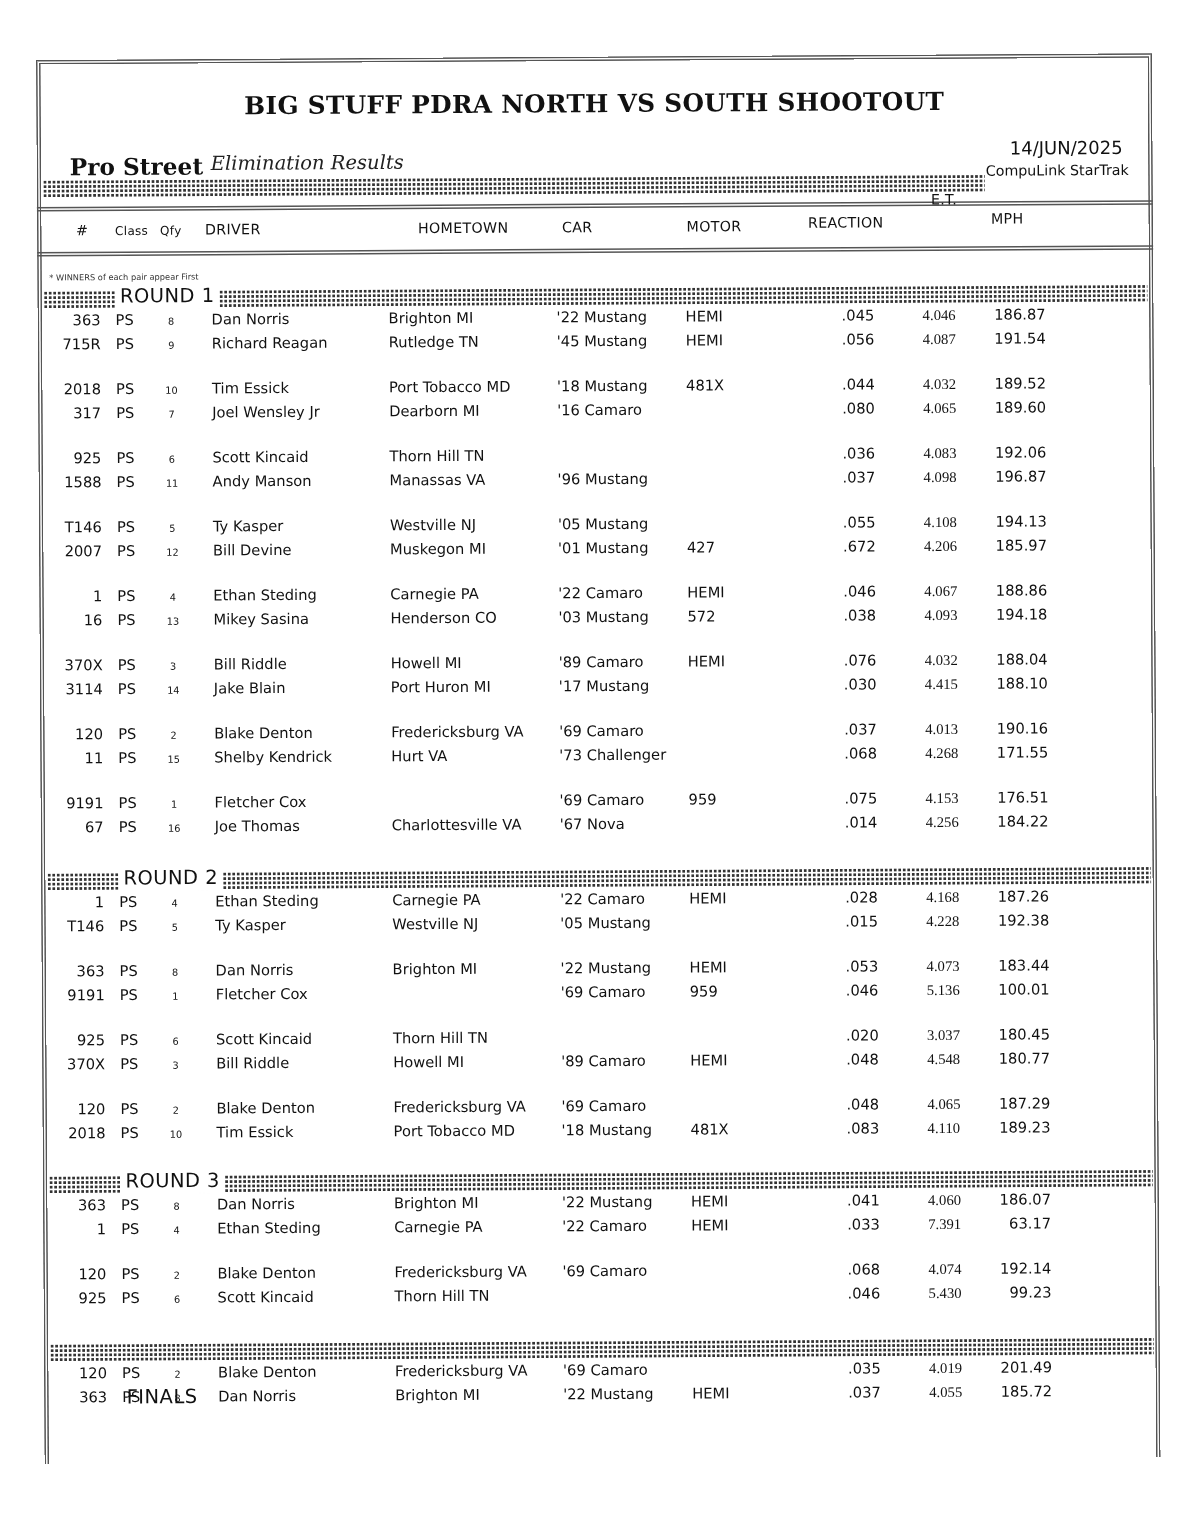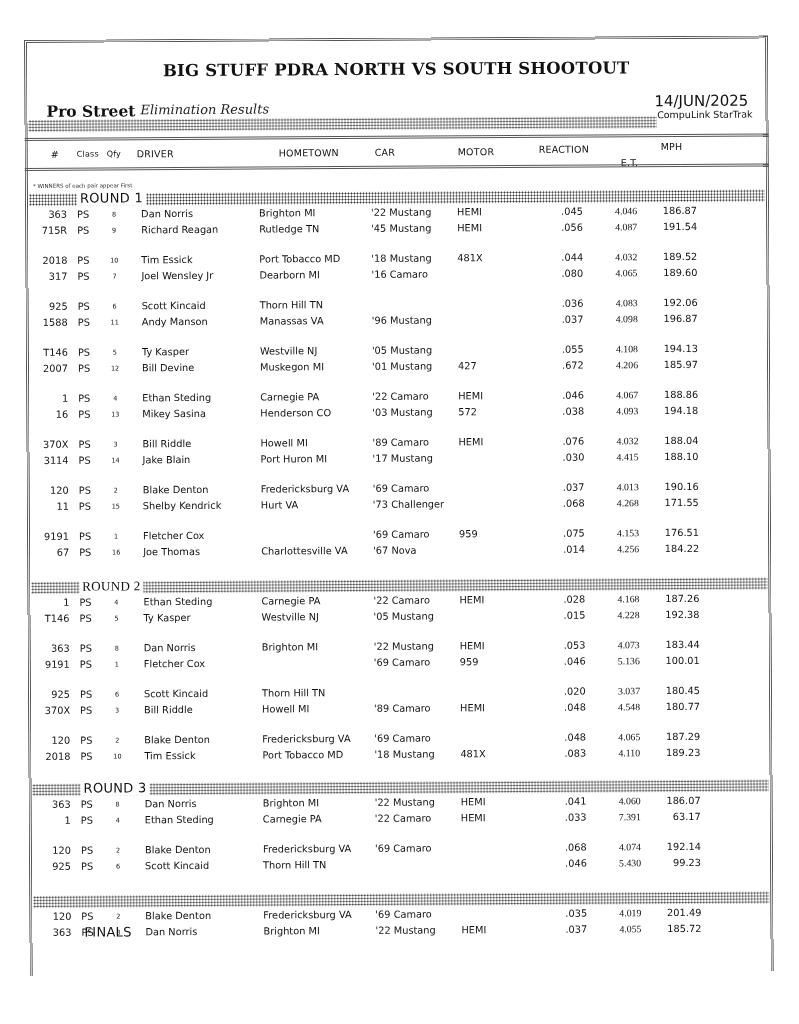--- a/index.html
+++ b/index.html
@@ -9,21 +9,21 @@
            transform: rotate(-0.35deg); transform-origin: 0 0; }
   .frame { position: absolute; left: 0; top: 0; right: 0; bottom: 0;
            border: 3px double #555; border-bottom: none; }
   .title { position: absolute; left: 0; right: 0; top: 22px; text-align: center;
            font-family: "DejaVu Serif", serif; font-weight: bold; font-size: 16.5px;
            letter-spacing: 0.2px; }
   .class-title { position: absolute; left: 22px; top: 62px; font-family: "DejaVu Serif", serif;
            font-weight: bold; font-size: 15.5px; }
   .subtitle { position: absolute; left: 116px; top: 63px; font-family: "DejaVu Serif", serif;
            font-style: italic; font-size: 13px; color: #222; }
-  .date { position: absolute; right: 20px; top: 56px; font-size: 15px; }
+  .date { position: absolute; right: 20px; top: 56px; font-size: 12px; }
   .brand { position: absolute; right: 16px; top: 73px; font-size: 9.5px; }
   .dots { position: absolute; height: 12px;
           background-image: radial-gradient(circle, #333 0.9px, transparent 1.1px);
           background-size: 3px 3px; }
   .hrule { position: absolute; left: 0; right: 0; height: 0; border-top: 3px double #555; }
   .colhead { position: absolute; top: 109px; font-size: 9.5px; letter-spacing: 0.2px; }
   .colhead.small { font-size: 8px; }
   .note { position: absolute; left: 8px; top: 143px; font-size: 5.5px; color: #333; }
   .section-label { position: absolute; left: 52px; font-size: 13px; background: #fff;
                    padding: 0 3px; letter-spacing: 0.3px; }
@@ -55,21 +55,21 @@
 
   <div class="hrule" style="top:98px;"></div>
   <span class="colhead" style="left:26px;">#</span>
   <span class="colhead small" style="left:52px; top:110px;">Class</span>
   <span class="colhead small" style="left:82px; top:110px;">Qfy</span>
   <span class="colhead" style="left:112px;">DRIVER</span>
   <span class="colhead" style="left:226px;padding-left:28px;">HOMETOWN</span>
   <span class="colhead" style="left:350px;">CAR</span>
   <span class="colhead" style="left:433px;">MOTOR</span>
   <span class="colhead" style="left:514px; top:107px;">REACTION</span>
-  <span class="colhead" style="left:596px; top:121px;">E.T.</span>
+  <span class="colhead" style="left:596px; top:92px;">E.T.</span>
   <span class="colhead" style="left:636px; top:105px;">MPH</span>
   <div class="hrule" style="top:128px;"></div>
 
   <div class="note">* WINNERS of each pair appear First</div>
 
   <div id="results">
       <div class="dots" style="left: 4px; right: 4px; top: 154px;"></div>
       <div class="section-label" style="top: 151px;">ROUND 1</div>
       <div class="row" style="top: 169px;">
         <span class="c-num">363</span>
@@ -257,21 +257,21 @@
         <span class="c-qfy">16</span>
         <span class="c-drv">Joe Thomas</span>
         <span class="c-town">Charlottesville  VA</span>
         <span class="c-car">'67 Nova</span>
         <span class="c-mot"></span>
         <span class="c-rt">.014</span>
         <span class="c-et">4.256</span>
         <span class="c-mph">184.22</span>
       </div>
       <div class="dots" style="left: 4px; right: 4px; top: 542px;"></div>
-      <div class="section-label" style="top: 539px; font-family: Liberation Serif, serif;">ROUND 2</div>
+      <div class="section-label" style="top: 539px;">ROUND 2</div>
       <div class="row" style="top: 557px;">
         <span class="c-num">1</span>
         <span class="c-cls">PS</span>
         <span class="c-qfy">4</span>
         <span class="c-drv">Ethan Steding</span>
         <span class="c-town">Carnegie  PA</span>
         <span class="c-car">'22 Camaro</span>
         <span class="c-mot">HEMI</span>
         <span class="c-rt">.028</span>
         <span class="c-et">4.168</span>

